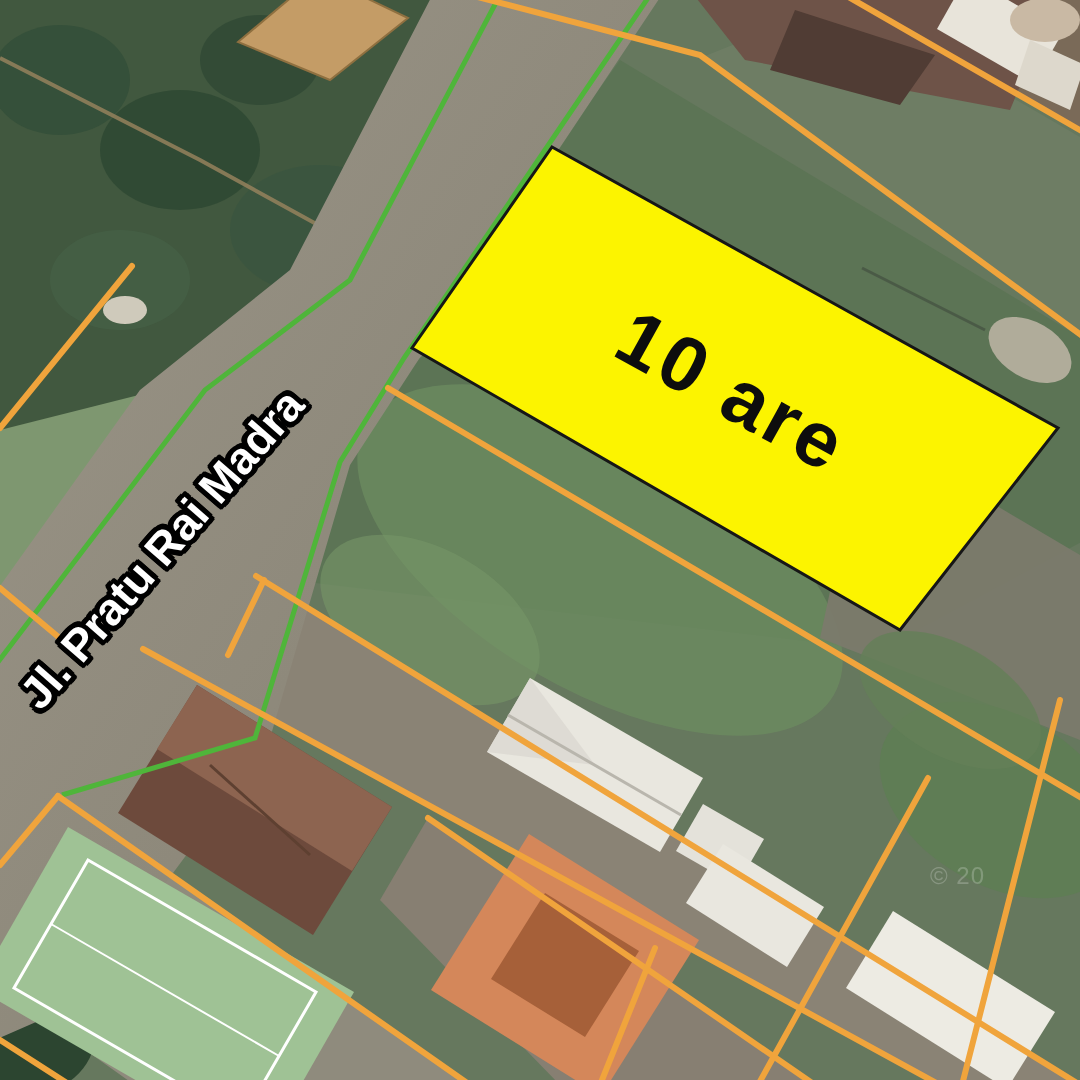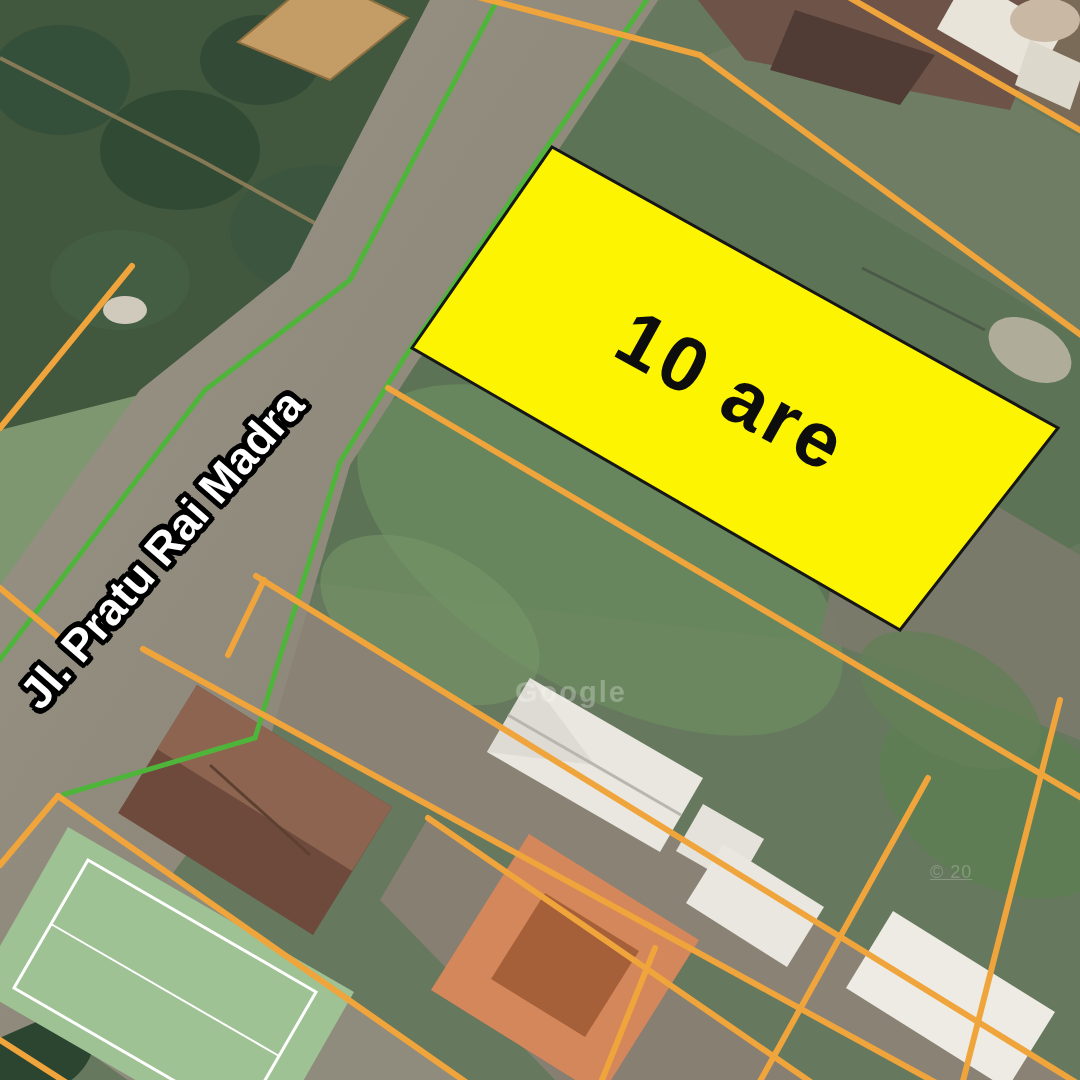--- a/index.html
+++ b/index.html
@@ -24,21 +24,21 @@
     font-size:78px;font-weight:bold;color:#0d0d0d;text-align:center;white-space:nowrap;
     letter-spacing:4px;
   }
   .watermark{
     position:absolute;left:515px;top:676px;width:200px;
     font-size:29px;font-weight:bold;color:rgba(255,255,255,0.28);
     letter-spacing:2px;
   }
   .copyright{
     position:absolute;left:930px;top:862px;width:120px;
-    font-size:18px;color:rgba(255,255,255,0.22);letter-spacing:1px;text-decoration:underline;
+    font-size:24px;color:rgba(255,255,255,0.22);letter-spacing:1px;
   }
 </style>
 </head>
 <body>
 
 <div class="stage">
   <svg viewBox="0 0 1080 1080">
     <defs>
       <linearGradient id="roadGrad" x1="0" y1="0" x2="1" y2="1">
         <stop offset="0" stop-color="#9B9588"></stop>
@@ -130,17 +130,16 @@
       <line x1="1060" y1="700" x2="962" y2="1085"></line>
       <line x1="58" y1="796" x2="0" y2="865"></line>
       <line x1="655" y1="948" x2="600" y2="1085"></line>
       <line x1="0" y1="588" x2="62" y2="640"></line>
       <line x1="132" y1="266" x2="0" y2="428"></line>
     </g>
 
     <polygon points="552,147 1058,428 900,630 412,348" fill="#FCF400" stroke="#161616" stroke-width="3"></polygon>
   </svg>
 
-  <div class="watermark">Google</div>
   <div class="copyright">© 20</div>
   <div class="street-label">Jl. Pratu Rai Madra</div>
   <div class="area-label">10 are</div>
 </div>
 
 </body></html>

